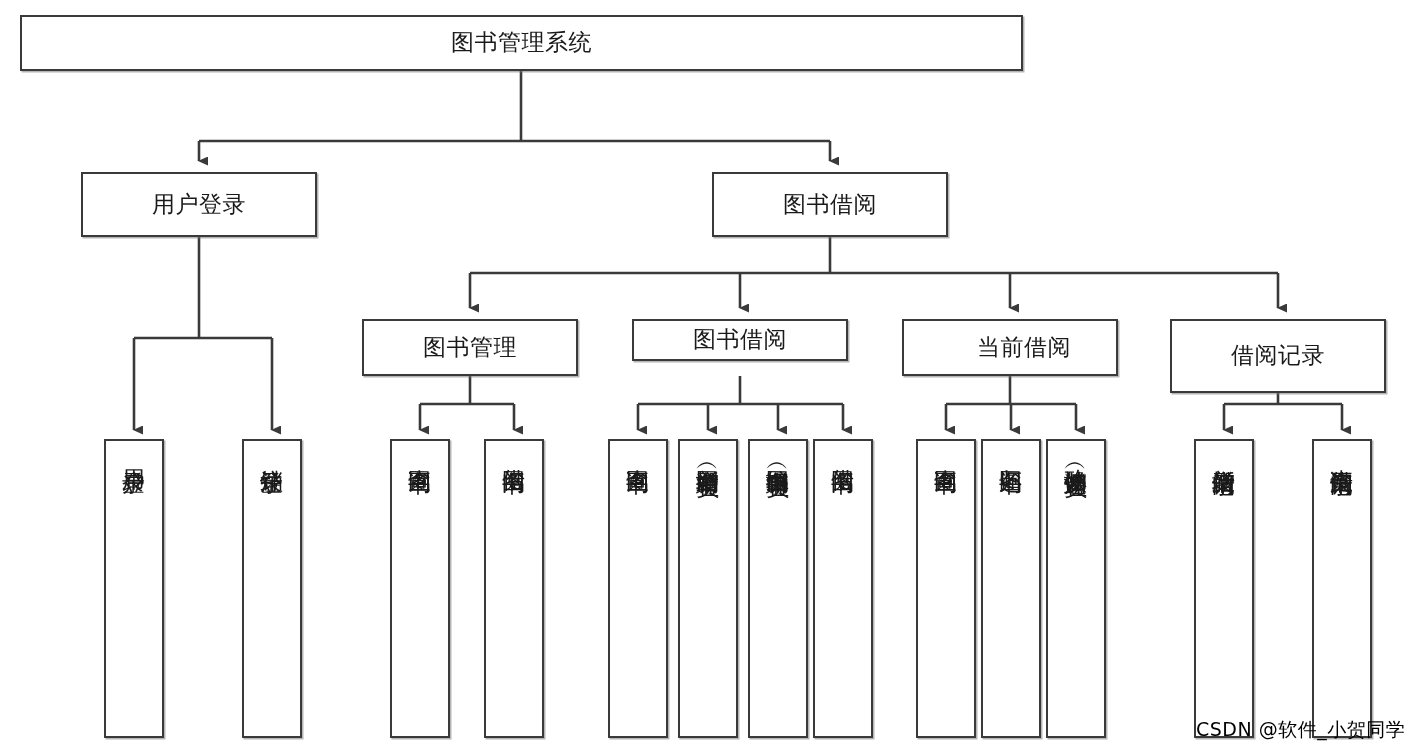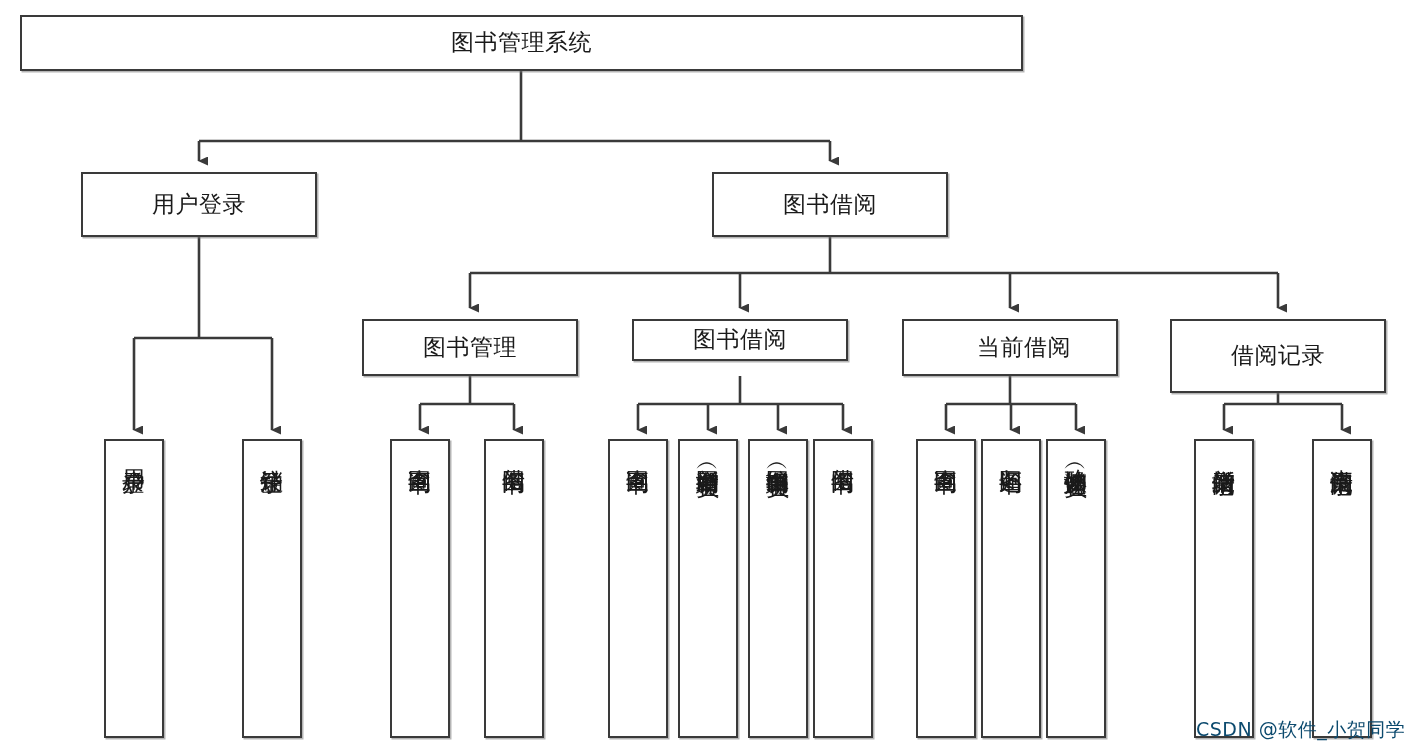--- a/index.html
+++ b/index.html
@@ -62,21 +62,21 @@
     position: absolute;
     left: 0;
     top: 0;
     width: 1405px;
     height: 747px;
     pointer-events: none;
   }
   .watermark {
     position: absolute;
     font-size: 19px;
-    color: #0c4a6e;
+    color: #000000;
     white-space: nowrap;
     letter-spacing: 0.5px;
     font-family: "DejaVu Sans", "Liberation Sans", sans-serif;
   }
 </style>
 </head>
 <body>
 
 <div id="diagram-root">
 

